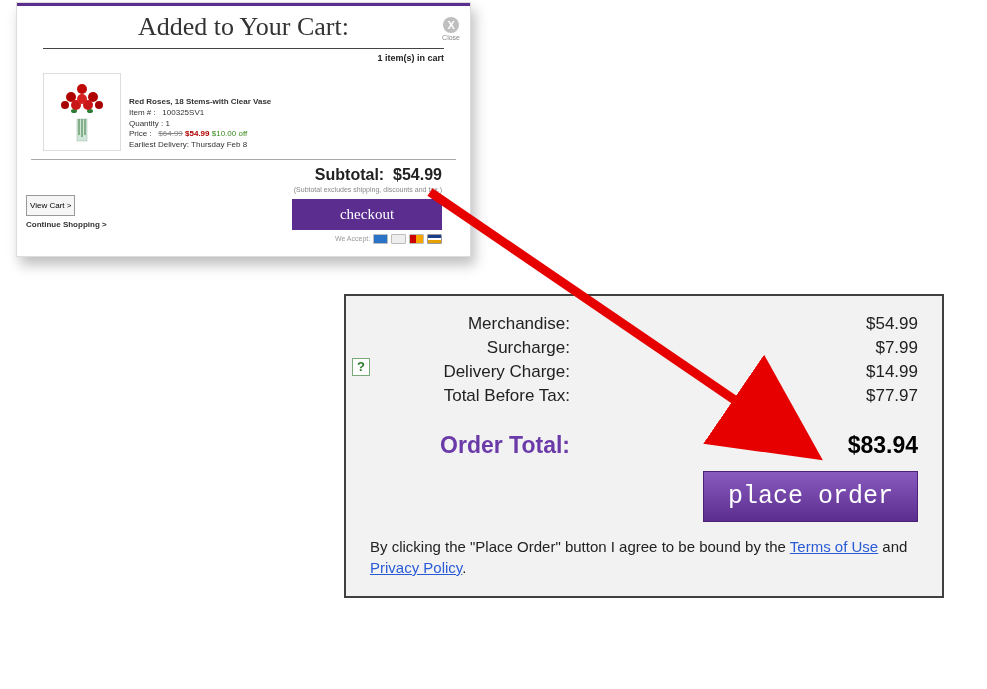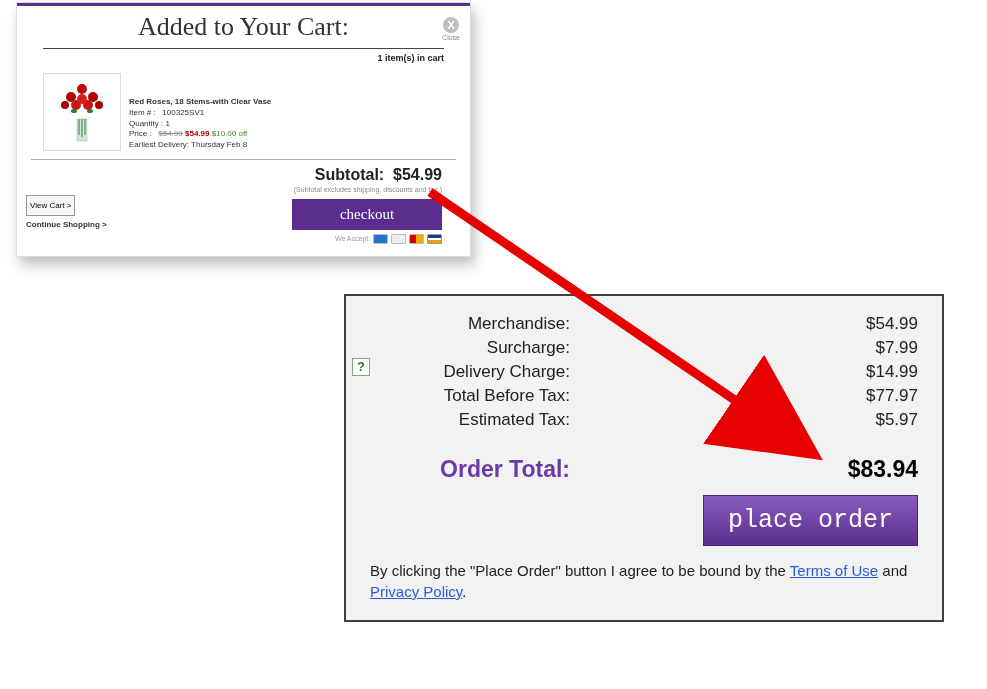--- a/index.html
+++ b/index.html
@@ -330,24 +330,20 @@
     <span class="summary-value">$7.99</span>
   </div>
   <div class="summary-line">
     <span class="summary-label">Delivery Charge:</span>
     <span class="summary-value">$14.99</span>
   </div>
   <div class="summary-line">
     <span class="summary-label">Total Before Tax:</span>
     <span class="summary-value">$77.97</span>
   </div>
-  <div class="summary-line">
-    <span class="summary-label">Estimated Tax:</span>
-    <span class="summary-value">$5.97</span>
-  </div>
 
   <div class="order-total-row">
     <span class="order-total-label">Order Total:</span>
     <span class="order-total-value">$83.94</span>
   </div>
 
   <button class="place-order-btn">place order</button>
 
   <div class="agree-text">
     <span>By clicking the "Place Order" button I agree to be bound by the </span><a href="#">Terms of Use</a><span> and </span><a href="#">Privacy Policy</a><span>.</span>

